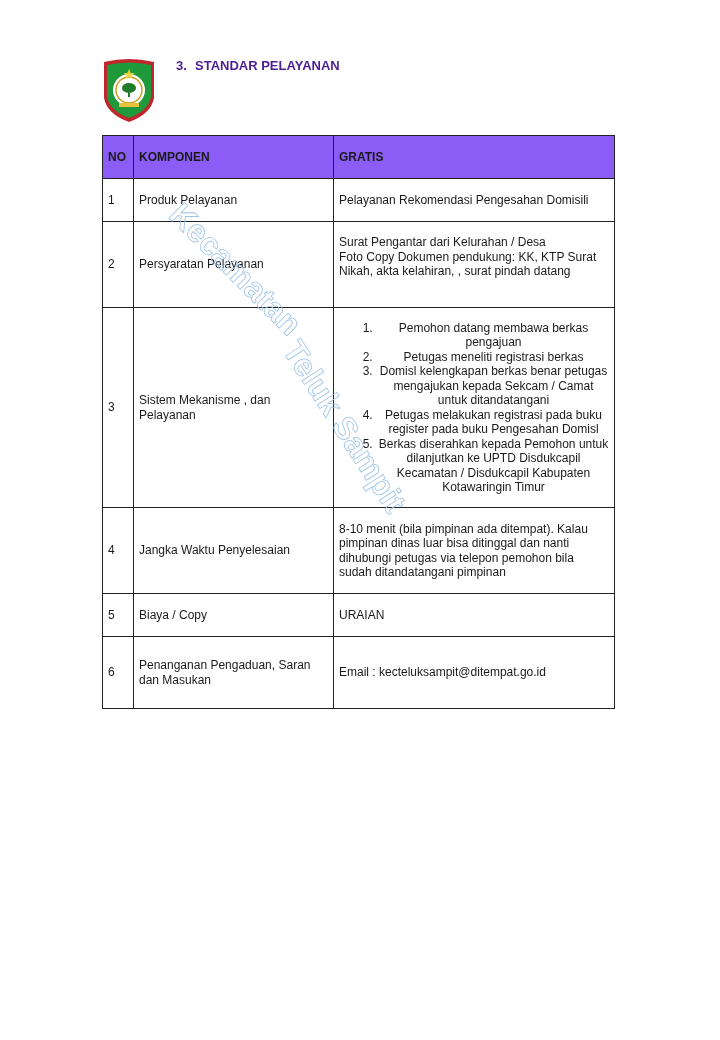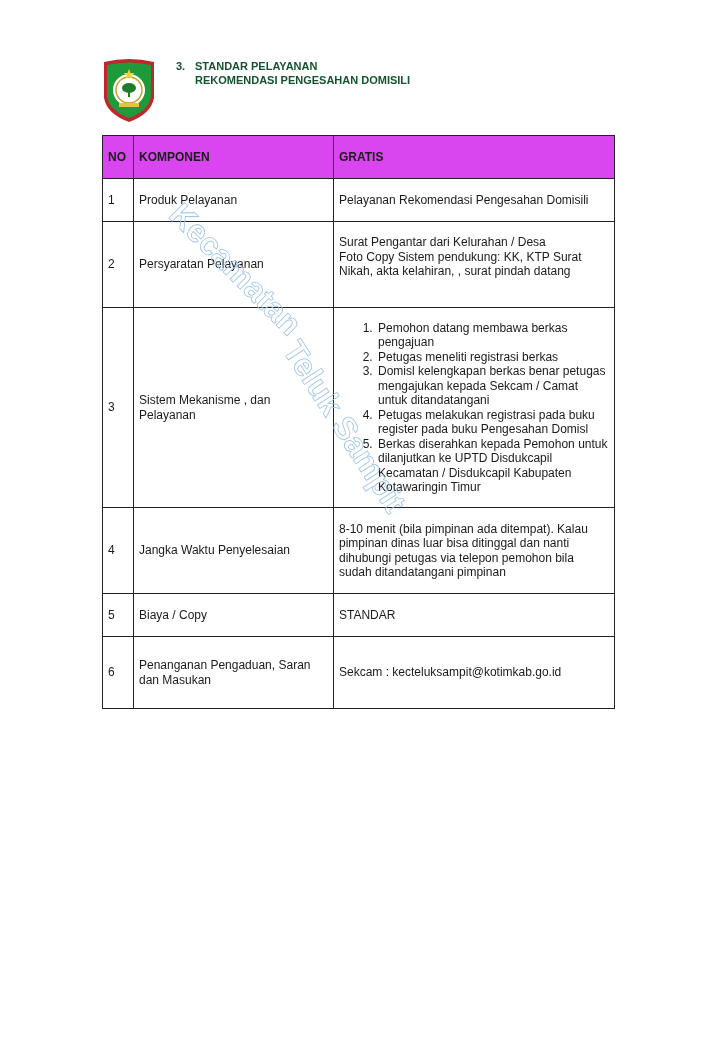--- a/index.html
+++ b/index.html
@@ -1,68 +1,67 @@
 <!DOCTYPE html>
 <html><head>
   <meta charset="utf-8">
   <style>
     html, body { margin: 0; padding: 0; background: #ffffff; }
     body { width: 720px; height: 1040px; position: relative; overflow: hidden;
            font-family: "Liberation Sans", sans-serif; color: #1a1a1a; }
     .logo { position: absolute; left: 101px; top: 58px; width: 56px; height: 66px; }
-    .heading { position: absolute; left: 176px; top: 59px; font-size: 11px; font-weight: bold; line-height: 14px; color: #14532d; }
+    .heading { position: absolute; left: 176px; top: 59px; font-size: 13px; font-weight: bold; line-height: 14px; color: #4c1d95; }
     .heading .num { display: inline-block; width: 19px; }
     .heading .line2 { padding-left: 19px; }
     table.svc { position: absolute; left: 102px; top: 135px; width: 513px; border-collapse: collapse;
                 font-size: 12px; line-height: 14.5px; }
     table.svc td, table.svc th { border: 1px solid #222; vertical-align: middle; padding: 0 5px; text-align: left; }
-    table.svc th { background: #d946ef; font-weight: bold; height: 42px; }
+    table.svc th { background: #8b5cf6; font-weight: bold; height: 42px; }
     .c1 { width: 20px; } .c2 { width: 189px; }
     .plain { white-space: pre-line; }
-    ol.steps { margin: 0; padding-left: 37px; }
+    ol.steps { margin: 0; padding-left: 37px; text-align: center; }
     ol.steps li { padding-left: 2px; }
     .watermark { position: absolute; pointer-events: none; font-size: 32px; font-weight: bold;
                  color: transparent; -webkit-text-stroke: 0.8px #9cc3e6; transform-origin: left top; }
   </style>
 </head>
 <body>
 
 <svg class="logo" viewBox="0 0 56 66">
   <path d="M3 4 Q28 -2 53 4 L53 40 Q50 56 28 64 Q6 56 3 40 Z" fill="#c0272d"></path>
   <path d="M6 7 Q28 2 50 7 L50 39 Q47 53 28 60 Q9 53 6 39 Z" fill="#1f9a3a"></path>
   <circle cx="28" cy="32" r="16" fill="#ffffff"></circle>
   <circle cx="28" cy="32" r="13" fill="none" stroke="#c9a227" stroke-width="1.5"></circle>
   <polygon points="28,11 29.5,15 33.5,15 30.3,17.4 31.5,21 28,18.8 24.5,21 25.7,17.4 22.5,15 26.5,15" fill="#f2d13a"></polygon>
   <ellipse cx="28" cy="30" rx="7" ry="5" fill="#1f7a2a"></ellipse>
   <rect x="27" y="33" width="2" height="6" fill="#1f7a2a"></rect>
   <rect x="18" y="45" width="20" height="4" fill="#e8c23a"></rect>
 </svg>
 
 <div class="heading">
   <div><span class="num">3.</span><span>STANDAR PELAYANAN</span></div>
-  <div class="line2">REKOMENDASI PENGESAHAN DOMISILI</div>
 </div>
 
 <table class="svc">
   <tbody>
       <tr>
     <th class="c1">NO</th>
     <th class="c2">KOMPONEN</th>
     <th>GRATIS</th>
   </tr>
   <tr style="height:43px">
     <td>1</td>
     <td>Produk Pelayanan</td>
     <td>Pelayanan Rekomendasi Pengesahan Domisili</td>
   </tr>
   <tr style="height:86px">
     <td>2</td>
     <td>Persyaratan Pelayanan</td>
     <td class="plain" style="vertical-align:top;padding-top:13px">Surat Pengantar  dari Kelurahan / Desa
-Foto Copy Sistem pendukung: KK, KTP  Surat Nikah, akta kelahiran, , surat pindah datang</td>
+Foto Copy Dokumen pendukung: KK, KTP  Surat Nikah, akta kelahiran, , surat pindah datang</td>
   </tr>
   <tr style="height:200px">
     <td>3</td>
     <td>Sistem Mekanisme , dan Pelayanan</td>
     <td>
       <ol class="steps">
         <li>Pemohon datang membawa berkas pengajuan</li>
         <li>Petugas meneliti registrasi berkas</li>
         <li>Domisl kelengkapan berkas benar petugas mengajukan kepada Sekcam / Camat untuk ditandatangani</li>
         <li>Petugas melakukan registrasi pada buku register pada buku Pengesahan Domisl</li>
@@ -71,24 +70,24 @@
     </td>
   </tr>
   <tr style="height:86px">
     <td>4</td>
     <td>Jangka Waktu Penyelesaian</td>
     <td>8-10 menit (bila pimpinan ada ditempat). Kalau pimpinan dinas luar bisa ditinggal dan nanti dihubungi petugas via telepon pemohon bila sudah ditandatangani pimpinan</td>
   </tr>
   <tr style="height:43px">
     <td>5</td>
     <td>Biaya / Copy</td>
-    <td>STANDAR</td>
+    <td>URAIAN</td>
   </tr>
   <tr style="height:72px">
     <td>6</td>
     <td>Penanganan Pengaduan, Saran dan Masukan</td>
-    <td>Sekcam : kecteluksampit@kotimkab.go.id</td>
+    <td>Email : kecteluksampit@ditempat.go.id</td>
   </tr>
 </tbody>
   </table>
 
 <div class="watermark" style="left:188px; top:196px; transform: rotate(45deg);">Kecamatan</div>
 <div class="watermark" style="left:306px; top:334px; transform: rotate(57deg);">Teluk Sampit</div>
 
 </body></html>

